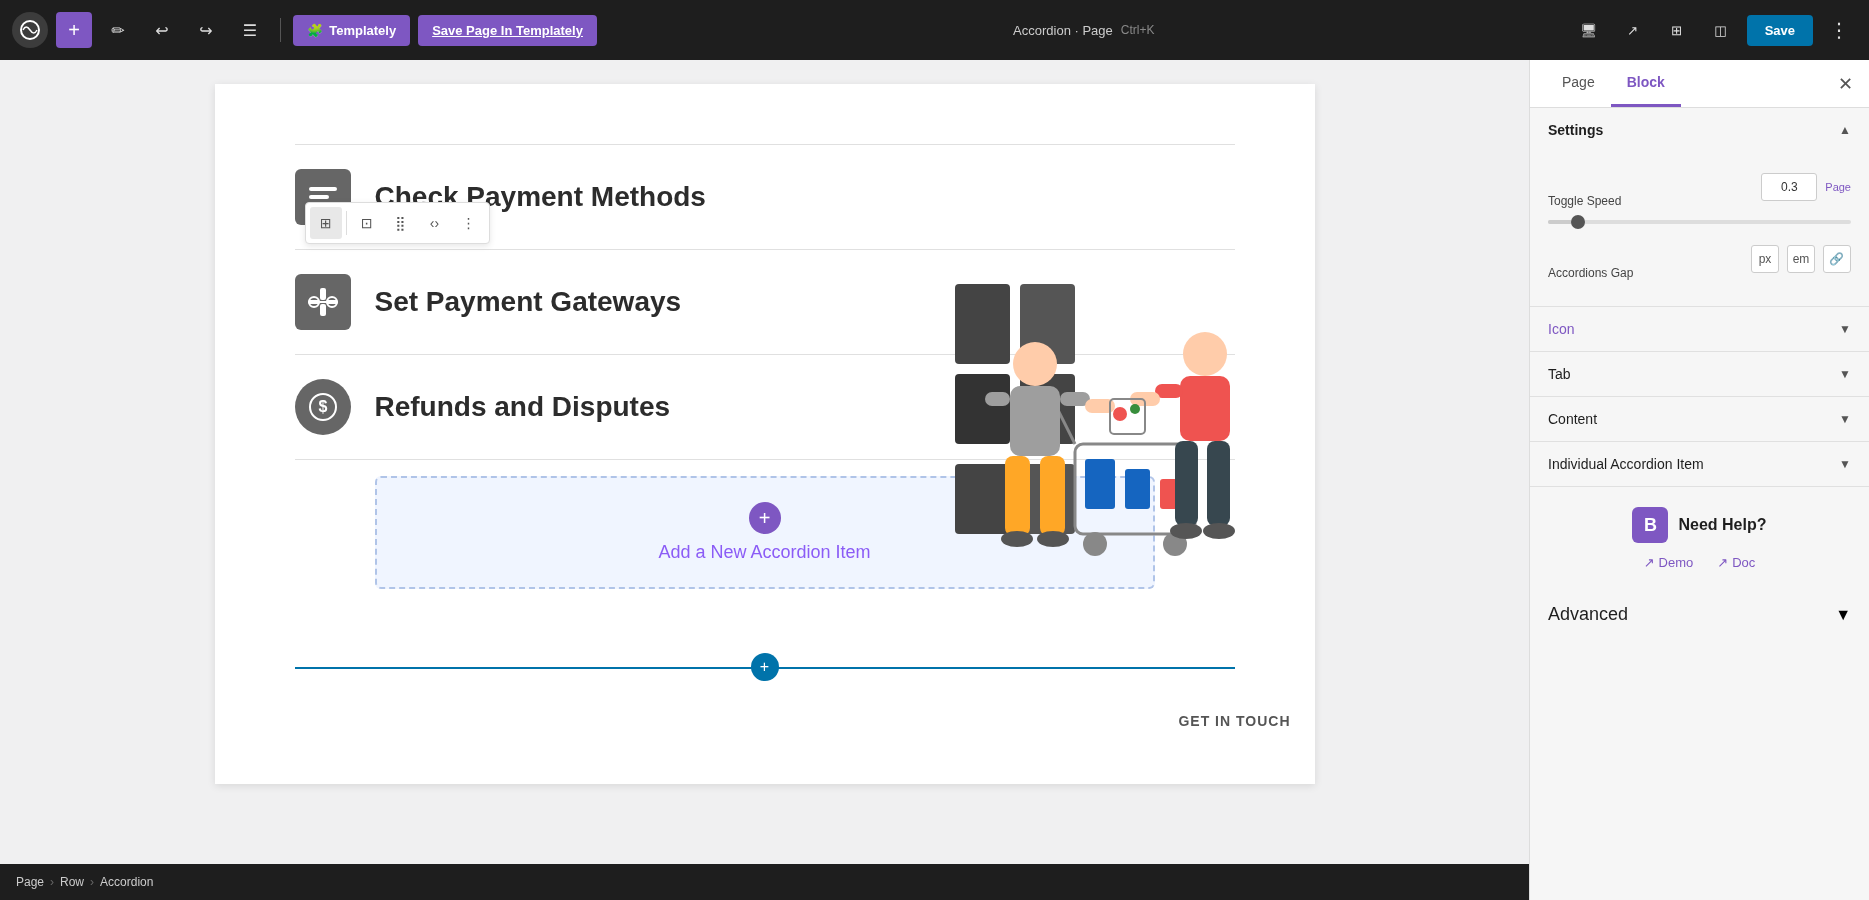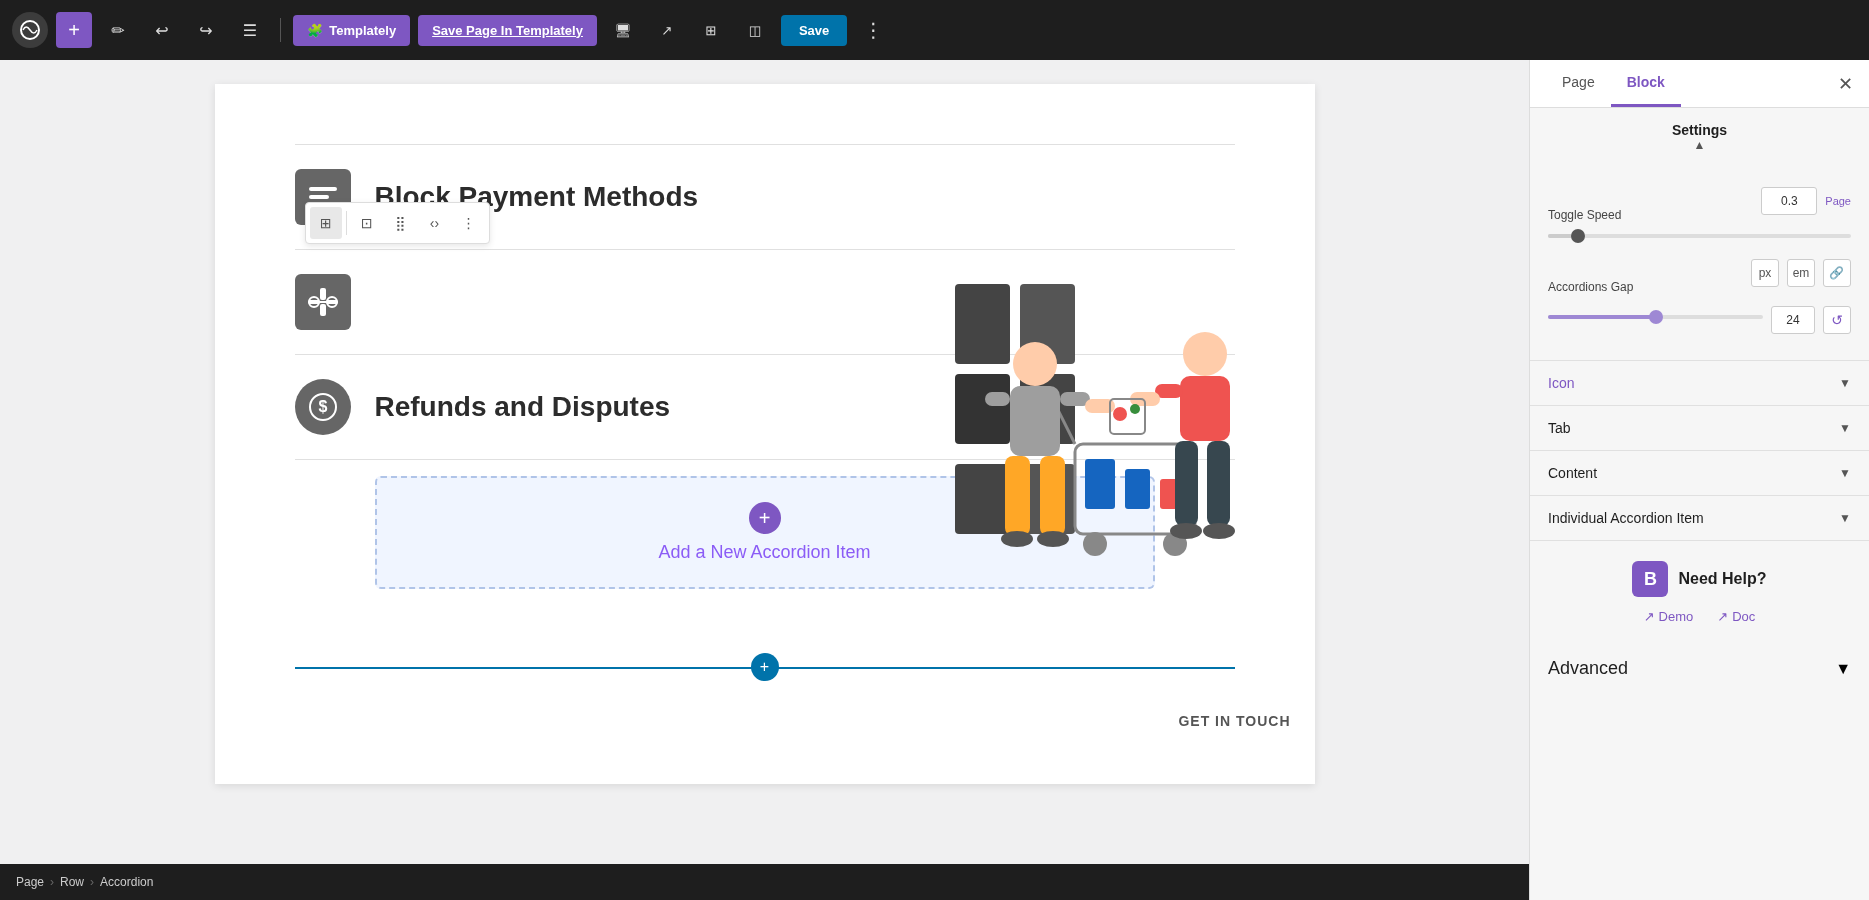--- a/index.html
+++ b/index.html
@@ -159,21 +159,21 @@
     .sidebar-close {
       margin-left: auto; background: none; border: none; cursor: pointer; color: #555; font-size: 18px;
     }
 
     
     .sidebar-section {
       border-bottom: 1px solid #e0e0e0;
     }
     .sidebar-section-header {
       display: flex; align-items: center; justify-content: space-between; padding: 14px 18px;
-      cursor: pointer; background: #f6f6f6; flex-direction: column;
+      cursor: pointer; background: #f6f6f6;
     }
     .sidebar-section-title { font-size: 14px; font-weight: 600; color: #1e1e1e; }
     .sidebar-section-chevron { color: #555; font-size: 12px; }
     .sidebar-section-content { padding: 14px 18px; background: #f6f6f6; }
 
     
     .field-row { display: flex; align-items: center; gap: 8px; margin-bottom: 12px; }
     .field-label { font-size: 12px; color: #444; flex: 1; margin-top: 28px; }
     .field-value-box {
       width: 56px; height: 28px; border: 1px solid #ccc; border-radius: 3px; background: white;
@@ -257,20 +257,26 @@
   <button class="toolbar-icon-btn">↪</button>
   <button class="toolbar-icon-btn">☰</button>
   <div class="toolbar-separator"></div>
   <button class="toolbar-templately">
     <span>🧩</span>
     <span>Templately</span>
   </button>
   <button class="toolbar-save-templately">
     <span>Save Page In Templately</span>
   </button>
+  <div class="toolbar-center">
+    <div class="toolbar-page-name">
+      <span>Accordion · Page</span>
+      <span class="toolbar-shortcut">Ctrl+K</span>
+    </div>
+  </div>
   <div class="toolbar-right">
     <button class="toolbar-right-icon">🖥</button>
     <button class="toolbar-right-icon">↗</button>
     <button class="toolbar-right-icon">⊞</button>
     <button class="toolbar-right-icon">◫</button>
     <button class="toolbar-save-btn">Save</button>
     <span class="toolbar-more">⋮</span>
   </div>
 </div>
 
@@ -291,36 +297,37 @@
       <div class="accordion-wrapper">
 
         <div class="accordion-item">
           <div class="accordion-icon" style="background:#666;">
             <svg width="28" height="20" viewBox="0 0 28 20">
                 <rect x="0" y="0" width="28" height="4" rx="2" fill="white"></rect>
                 <rect x="0" y="8" width="20" height="4" rx="2" fill="white"></rect>
                 <rect x="0" y="16" width="24" height="4" rx="2" fill="white"></rect>
               </svg>
           </div>
-          <div class="accordion-title">Block Payment Methods</div>
+          <div class="accordion-title">Check Payment Methods</div>
         </div>
 
         <div class="accordion-item">
           <div class="accordion-icon" style="background:#666;">
             <svg width="30" height="28" viewBox="0 0 30 28">
               <rect x="0" y="12" width="12" height="4" rx="2" fill="white"></rect>
               <rect x="18" y="12" width="12" height="4" rx="2" fill="white"></rect>
               <rect x="12" y="0" width="6" height="12" rx="2" fill="white"></rect>
               <rect x="12" y="16" width="6" height="12" rx="2" fill="white"></rect>
               <rect x="0" y="12" width="30" height="4" rx="2" fill="white" opacity="0"></rect>
               <circle cx="6" cy="14" r="5" fill="none" stroke="white" stroke-width="2"></circle>
               <circle cx="24" cy="14" r="5" fill="none" stroke="white" stroke-width="2"></circle>
               <line x1="11" y1="14" x2="19" y2="14" stroke="white" stroke-width="2"></line>
             </svg>
           </div>
+          <div class="accordion-title">Set Payment Gateways</div>
         </div>
 
         <div class="accordion-item">
           <div class="accordion-icon" style="background:#666; border-radius:50%;">
             <svg width="28" height="28" viewBox="0 0 28 28">
               <circle cx="14" cy="14" r="13" fill="none" stroke="white" stroke-width="2"></circle>
               <text x="14" y="19" text-anchor="middle" fill="white" font-size="16" font-weight="bold">$</text>
             </svg>
           </div>
           <div class="accordion-title">Refunds and Disputes</div>
@@ -415,28 +422,20 @@
         <div class="slider-track">
           <div class="slider-fill" style="width: 10%;"></div>
           <div class="slider-thumb" style="left: 10%;"></div>
         </div>
 
         <div class="field-row" style="margin-top: 4px;">
           <span class="field-label">Accordions Gap</span>
           <div class="gap-icon-btn">px</div>
           <div class="gap-icon-btn">em</div>
           <div class="gap-icon-btn">🔗</div>
-        </div>
-        <div class="field-row">
-          <div class="slider-track slider-track-purple" style="flex:1;">
-            <div class="slider-fill" style="width: 50%;"></div>
-            <div class="slider-thumb" style="left: 50%;"></div>
-          </div>
-          <div class="gap-value-box">24</div>
-          <div class="gap-refresh">↺</div>
         </div>
 
       </div>
     </div>
 
     <div class="collapse-row">
       <span class="collapse-row-label purple">Icon</span>
       <span class="collapse-row-chevron">▼</span>
     </div>
 

